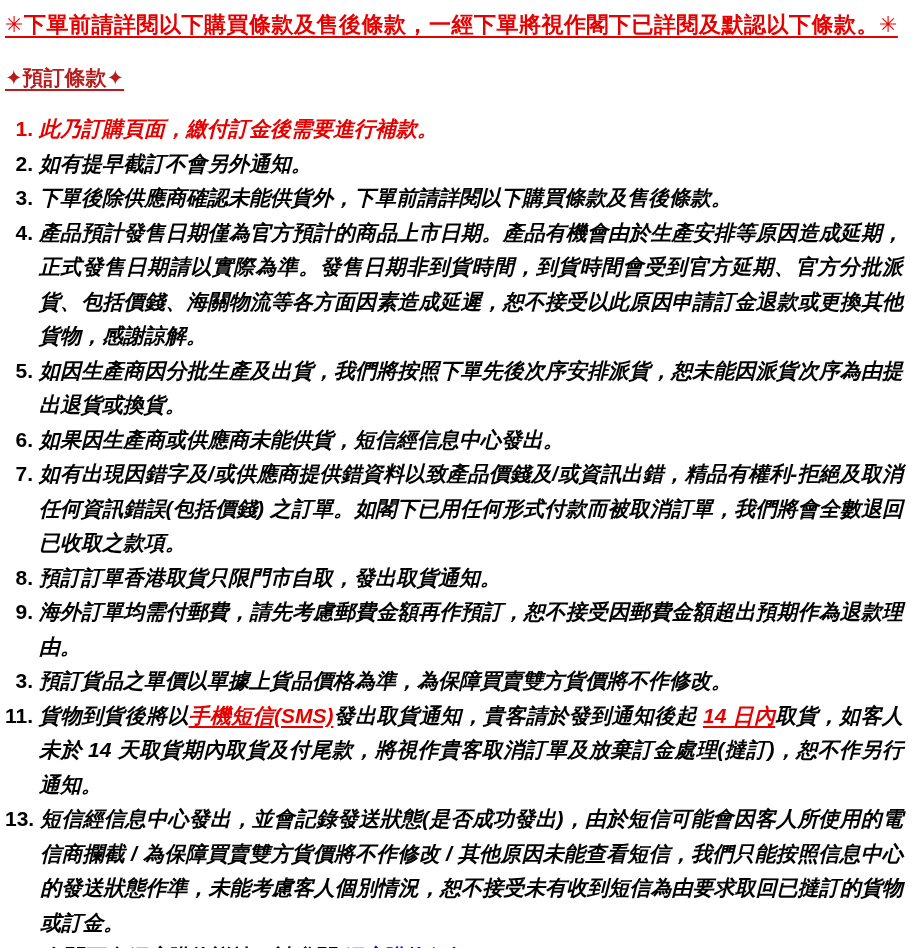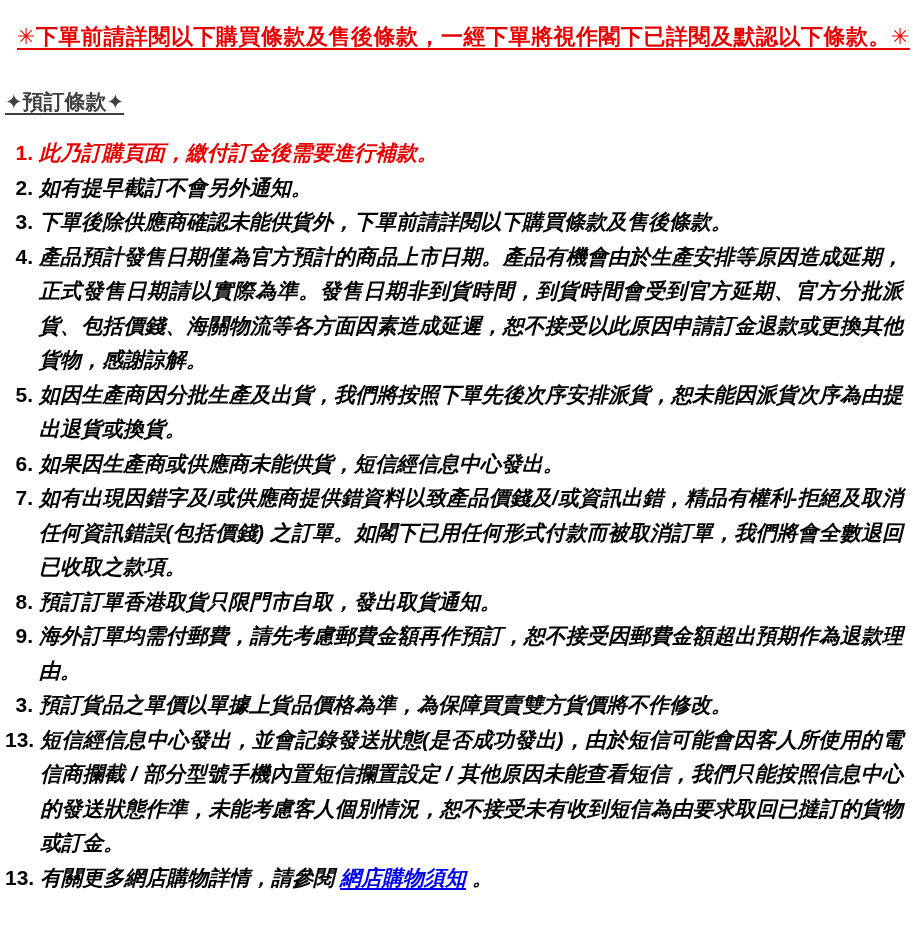--- a/index.html
+++ b/index.html
@@ -14,35 +14,35 @@
     font-family: "Liberation Sans", "DejaVu Sans", sans-serif;
     font-weight: bold;
     color: #000000;
   }
   .page {
     padding: 10px 8px 0 5px;
     box-sizing: border-box;
     width: 913px;
   }
   .warning-title {
-    margin: 12px;
+    margin: 0;
     font-size: 22px;
     line-height: 30px;
     color: #e60000;
     text-decoration: underline;
     text-underline-offset: 4px;
     font-weight: bold;
     letter-spacing: 0.5px;
     white-space: nowrap;
   }
   .section-title {
     margin: 24px 0 0 0;
     font-size: 21px;
     line-height: 28px;
-    color: #404040;
+    color: #b91c1c;
     text-decoration: underline;
     text-underline-offset: 4px;
     font-weight: bold;
     display: inline-block;
   }
   .terms-list {
     list-style: none;
     margin: 20px 0 0 0;
     padding: 0;
   }
@@ -124,21 +124,25 @@
       </li>
       <li class="term-item">
         <span class="term-num">9.</span>
         <span class="term-text"><span class="seg-plain">海外訂單均需付郵費，請先考慮郵費金額再作預訂，恕不接受因郵費金額超出預期作為退款理由。</span></span>
       </li>
       <li class="term-item">
         <span class="term-num">3.</span>
         <span class="term-text"><span class="seg-plain">預訂貨品之單價以單據上貨品價格為準，為保障買賣雙方貨價將不作修改。</span></span>
       </li>
       <li class="term-item">
+        <span class="term-num">11.</span>
+        <span class="term-text"><span class="seg-plain">貨物到貨後將以</span><span class="seg-red-underline">手機短信(SMS)</span><span class="seg-plain">發出取貨通知，貴客請於發到通知後起 </span><span class="seg-red-underline">14 日內</span><span class="seg-plain">取貨，如客人未於 14 天取貨期內取貨及付尾款，將視作貴客取消訂單及放棄訂金處理(撻訂)，恕不作另行通知。</span></span>
+      </li>
+      <li class="term-item">
         <span class="term-num">13.</span>
-        <span class="term-text"><span class="seg-plain">短信經信息中心發出，並會記錄發送狀態(是否成功發出)，由於短信可能會因客人所使用的電信商攔截 / 部分型號手機內置短信攔置設定 / 其他原因未能查看短信，我們只能按照信息中心的發送狀態作準，未能考慮客人個別情況，恕不接受未有收到短信為由要求取回已撻訂的貨物或訂金。</span></span>
+        <span class="term-text"><span class="seg-plain">短信經信息中心發出，並會記錄發送狀態(是否成功發出)，由於短信可能會因客人所使用的電信商攔截 / 為保障買賣雙方貨價將不作修改 / 其他原因未能查看短信，我們只能按照信息中心的發送狀態作準，未能考慮客人個別情況，恕不接受未有收到短信為由要求取回已撻訂的貨物或訂金。</span></span>
       </li>
       <li class="term-item">
         <span class="term-num">13.</span>
         <span class="term-text"><span class="seg-plain">有關更多網店購物詳情，請參閱 </span><a class="seg-link">網店購物須知</a><span class="seg-plain"> 。</span></span>
       </li>
     </ol>
 </div>
 
 </body></html>

